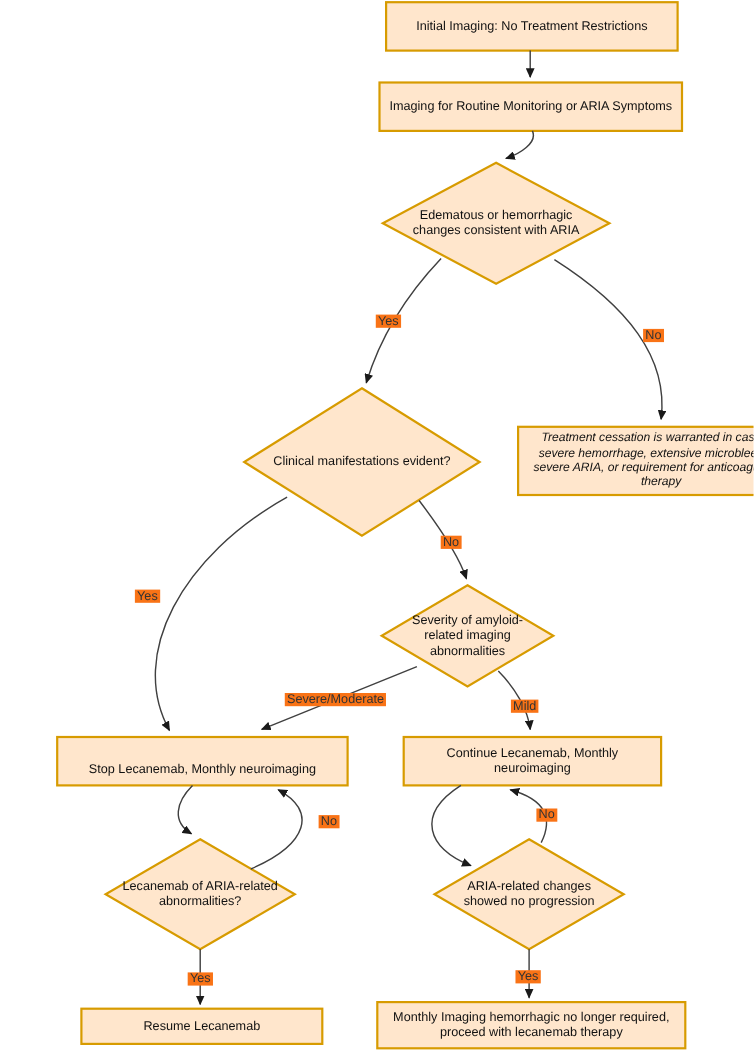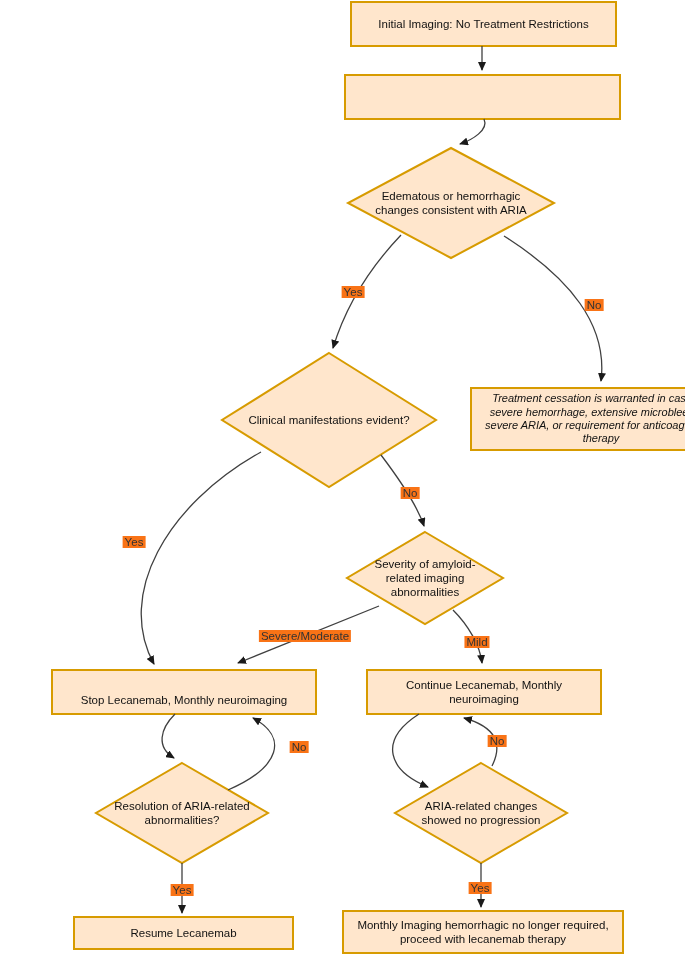--- a/index.html
+++ b/index.html
@@ -58,34 +58,35 @@
     <path class="edge" d="M127,714 C112,729 108,747 126,758" marker-end="url(#arrowhead)"></path>
     <path class="edge" d="M180,790 C233,767 240,737 205,718" marker-end="url(#arrowhead)"></path>
     <path class="edge" d="M134,863 L134,913" marker-end="url(#arrowhead)"></path>
     <path class="edge" d="M371,714 C329,741 341,771 380,787" marker-end="url(#arrowhead)"></path>
     <path class="edge" d="M444,766 C455,744 448,727 416,718" marker-end="url(#arrowhead)"></path>
     <path class="edge" d="M433,863 L433,907" marker-end="url(#arrowhead)"></path>
   </svg>
 
   <div class="node-text" style="left:303px; top:2px; width:265px; height:44px;">Initial Imaging: No Treatment Restrictions</div>
 
+  <div class="node-text" style="left:305px; top:75px; width:259px; height:44px;">Imaging for Routine Monitoring or ARIA Symptoms</div>
 
   <div class="node-text" style="left:313px; top:176px; width:180px; height:54px;">Edematous or hemorrhagic changes consistent with ARIA</div>
 
   <div class="node-text" style="left:181px; top:406px; width:200px; height:28px;">Clinical manifestations evident?</div>
 
   <div class="node-text small" style="left:427px; top:390px; width:252px; height:58px;">Treatment cessation is warranted in cases of severe hemorrhage, extensive microbleeding, severe ARIA, or requirement for anticoagulation therapy</div>
 
   <div class="node-text" style="left:317px; top:554px; width:120px; height:48px;">Severity of amyloid-related imaging abnormalities</div>
 
   <div class="node-text" style="left:4px; top:670px; width:264px; height:60px;">Stop Lecanemab, Monthly neuroimaging</div>
 
   <div class="node-text" style="left:329px; top:670px; width:214px; height:44px;">Continue Lecanemab, Monthly neuroimaging</div>
 
-  <div class="node-text" style="left:50px; top:797px; width:168px; height:32px;">Resolution of ARIA-related abnormalities?</div>
+  <div class="node-text" style="left:50px; top:797px; width:168px; height:32px;">Lecanemab of ARIA-related abnormalities?</div>
 
   <div class="node-text" style="left:362px; top:797px; width:142px; height:32px;">ARIA-related changes showed no progression</div>
 
   <div class="node-text" style="left:26px; top:917px; width:219px; height:32px;">Resume Lecanemab</div>
 
   <div class="node-text" style="left:299px; top:911px; width:272px; height:42px;">Monthly Imaging hemorrhagic no longer required, proceed with lecanemab therapy</div>
 
   <span class="edge-label" style="left:305px; top:292px;">Yes</span>
   <span class="edge-label" style="left:546px; top:305px;">No</span>
   <span class="edge-label" style="left:86px; top:542px;">Yes</span>

